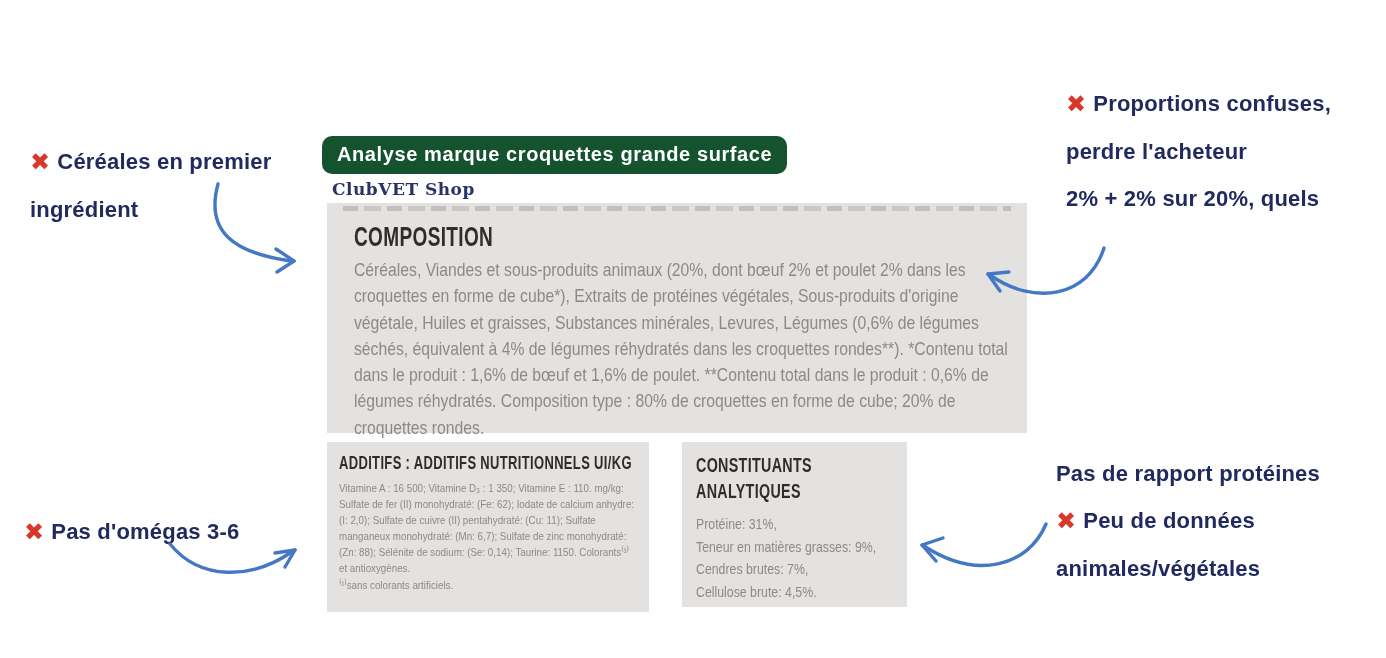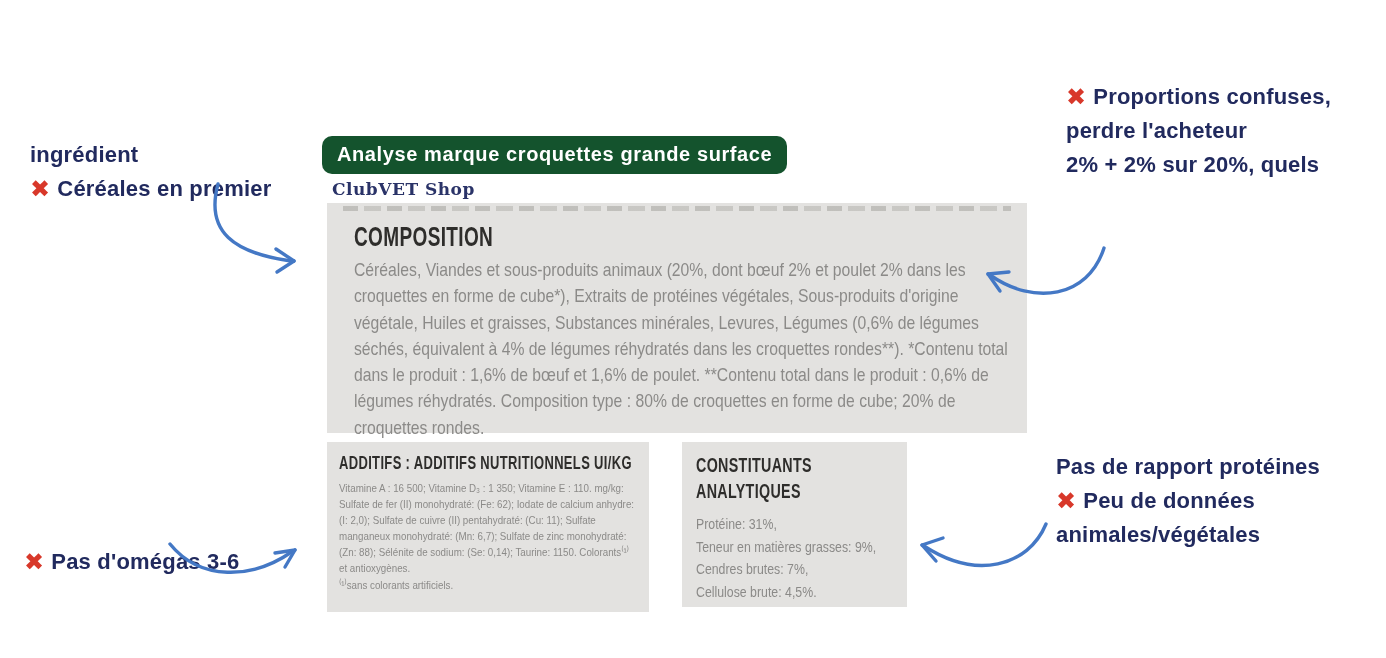--- a/index.html
+++ b/index.html
@@ -101,35 +101,35 @@
   .addi-body  { font-size: 11.5px; line-height: 1.4;  margin: 0; }
   .addi-foot  { font-size: 11.5px; line-height: 1.4;  margin: 0; }
   .const-line { font-size: 14.5px; line-height: 1.55; }
 
   
   .note {
     position: absolute;
     color: #212a5e;
     font-size: 22px;
     font-weight: 600;
-    line-height: 34px;
+    line-height: 47px;
     z-index: 4;
     letter-spacing: 0.2px;
   }
   .xmark {
     color: #d8382a;
     font-size: 24px;
     font-weight: 700;
     margin-right: 7px;
     vertical-align: -1px;
     font-family: "DejaVu Sans", sans-serif;
   }
   .note-cereales   { left: 30px;   top: 138px; width: 300px; }
   .note-proportions{ left: 1066px; top: 80px;  width: 315px; }
-  .note-omegas     { left: 24px;   top: 508px; width: 300px; margin-top: 37px; }
+  .note-omegas     { left: 24px;   top: 508px; width: 300px; }
   .note-donnees    { left: 1056px; top: 450px; width: 325px; }
 </style>
 </head>
 <body>
 
 <div class="canvas">
 
   <svg class="arrows" viewBox="0 0 1386 658">
     <g>
       <path d="M 218 184 C 205 232, 234 253, 291 261"></path>
@@ -178,22 +178,22 @@
     </div>
     <div class="narrow">
       <div class="const-line">Protéine: 31%,</div>
       <div class="const-line">Teneur en matières grasses: 9%,</div>
       <div class="const-line">Cendres brutes: 7%,</div>
       <div class="const-line">Cellulose brute: 4,5%.</div>
     </div>
   </div>
 
   <div class="note note-cereales">
+    <div><span class="xmark">✖</span><span>Céréales en premier</span></div>
     <div>ingrédient</div>
-    <div><span class="xmark">✖</span><span>Céréales en premier</span></div>
   </div>
 
   <div class="note note-proportions">
     <div><span class="xmark">✖</span><span>Proportions confuses,</span></div>
     <div>perdre l'acheteur</div>
     <div>2% + 2% sur 20%, quels</div>
   </div>
 
   <div class="note note-omegas">
     <div><span class="xmark">✖</span><span>Pas d'omégas 3-6</span></div>

